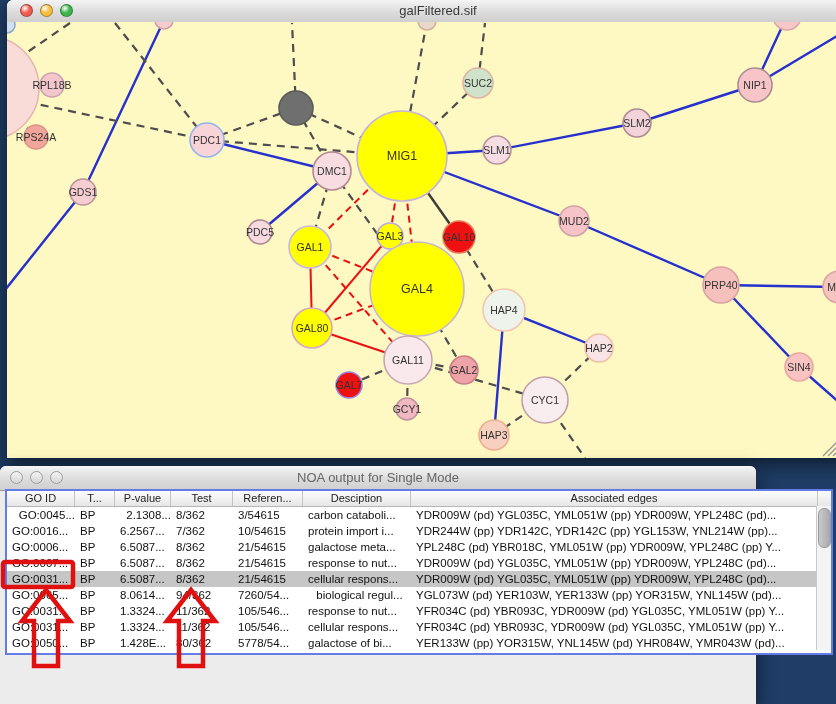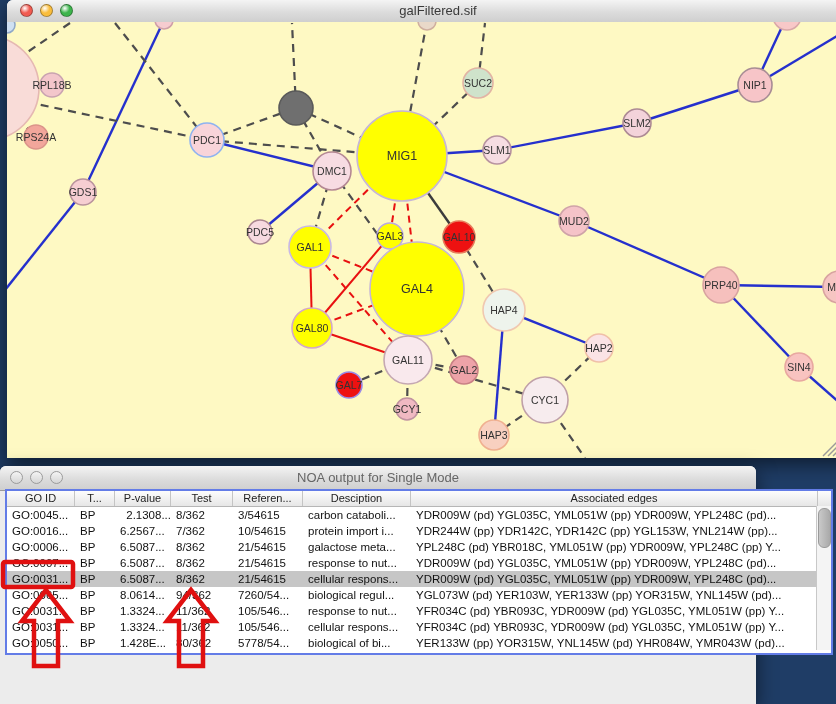--- a/index.html
+++ b/index.html
@@ -188,21 +188,21 @@
         <div class="hdr-cell" style="width: 68px;">GO ID</div>
         <div class="hdr-cell" style="width: 40px;">T...</div>
         <div class="hdr-cell" style="width: 56px;">P-value</div>
         <div class="hdr-cell" style="width: 62px;">Test</div>
         <div class="hdr-cell" style="width: 70px;">Referen...</div>
         <div class="hdr-cell" style="width: 108px;">Desciption</div>
         <div class="hdr-cell" style="width: 407px;">Associated edges</div>
       </div>
     <div id="noa-rows">
         <div class="tbl-row">
-          <div class="tbl-cell" style="width: 68px;">GO:0045...</div>
+          <div class="tbl-cell" style="width: 68px; text-align: right;">GO:0045...</div>
           <div class="tbl-cell" style="width: 40px;">BP</div>
           <div class="tbl-cell" style="width: 56px; text-align: right;">2.1308...</div>
           <div class="tbl-cell" style="width: 62px;">8/362</div>
           <div class="tbl-cell" style="width: 70px;">3/54615</div>
           <div class="tbl-cell" style="width: 108px;">carbon cataboli...</div>
           <div class="tbl-cell" style="width: 407px;">YDR009W (pd) YGL035C, YML051W (pp) YDR009W, YPL248C (pd)...</div>
         </div>
         <div class="tbl-row">
           <div class="tbl-cell" style="width: 68px;">GO:0016...</div>
           <div class="tbl-cell" style="width: 40px;">BP</div>
@@ -238,21 +238,21 @@
           <div class="tbl-cell" style="width: 70px;">21/54615</div>
           <div class="tbl-cell" style="width: 108px;">cellular respons...</div>
           <div class="tbl-cell" style="width: 407px;">YDR009W (pd) YGL035C, YML051W (pp) YDR009W, YPL248C (pd)...</div>
         </div>
         <div class="tbl-row">
           <div class="tbl-cell" style="width: 68px;">GO:0065...</div>
           <div class="tbl-cell" style="width: 40px;">BP</div>
           <div class="tbl-cell" style="width: 56px;">8.0614...</div>
           <div class="tbl-cell" style="width: 62px;">94/362</div>
           <div class="tbl-cell" style="width: 70px;">7260/54...</div>
-          <div class="tbl-cell" style="width: 108px;">biological regul...</div>
+          <div class="tbl-cell" style="width: 108px; text-align: center;">biological regul...</div>
           <div class="tbl-cell" style="width: 407px;">YGL073W (pd) YER103W, YER133W (pp) YOR315W, YNL145W (pd)...</div>
         </div>
         <div class="tbl-row">
           <div class="tbl-cell" style="width: 68px;">GO:0031...</div>
           <div class="tbl-cell" style="width: 40px;">BP</div>
           <div class="tbl-cell" style="width: 56px;">1.3324...</div>
           <div class="tbl-cell" style="width: 62px;">11/362</div>
           <div class="tbl-cell" style="width: 70px;">105/546...</div>
           <div class="tbl-cell" style="width: 108px;">response to nut...</div>
           <div class="tbl-cell" style="width: 407px;">YFR034C (pd) YBR093C, YDR009W (pd) YGL035C, YML051W (pp) Y...</div>
@@ -265,21 +265,21 @@
           <div class="tbl-cell" style="width: 70px;">105/546...</div>
           <div class="tbl-cell" style="width: 108px;">cellular respons...</div>
           <div class="tbl-cell" style="width: 407px;">YFR034C (pd) YBR093C, YDR009W (pd) YGL035C, YML051W (pp) Y...</div>
         </div>
         <div class="tbl-row">
           <div class="tbl-cell" style="width: 68px;">GO:0050...</div>
           <div class="tbl-cell" style="width: 40px;">BP</div>
           <div class="tbl-cell" style="width: 56px;">1.428E...</div>
           <div class="tbl-cell" style="width: 62px;">80/362</div>
           <div class="tbl-cell" style="width: 70px;">5778/54...</div>
-          <div class="tbl-cell" style="width: 108px;">biological of bi...</div>
+          <div class="tbl-cell" style="width: 108px;">galactose of bi...</div>
           <div class="tbl-cell" style="width: 407px;">YER133W (pp) YOR315W, YNL145W (pd) YHR084W, YMR043W (pd)...</div>
         </div>
       </div>
     <div class="vscroll">
       <div class="vthumb"></div>
     </div>
   </div>
 
 </div>
 

